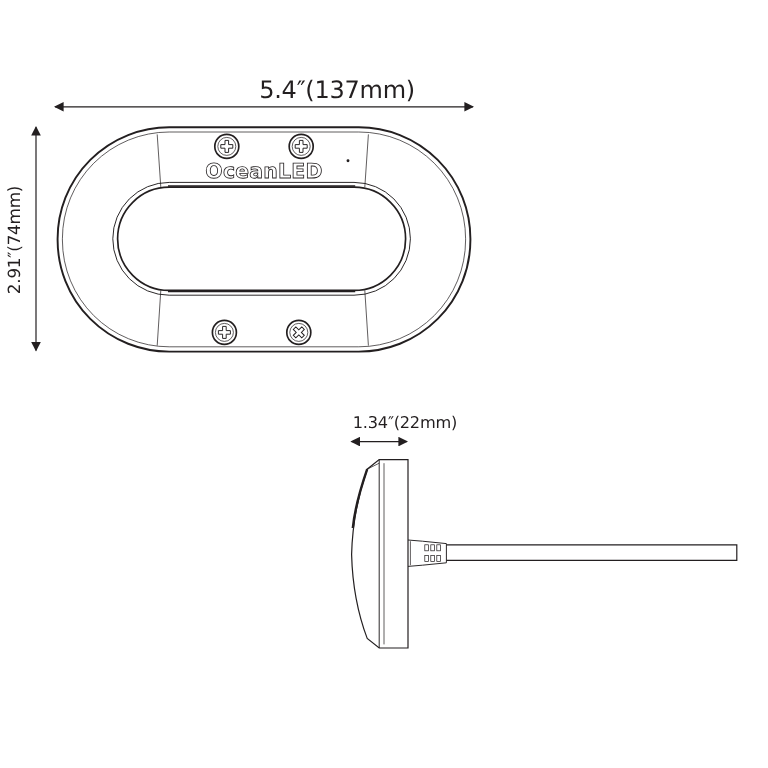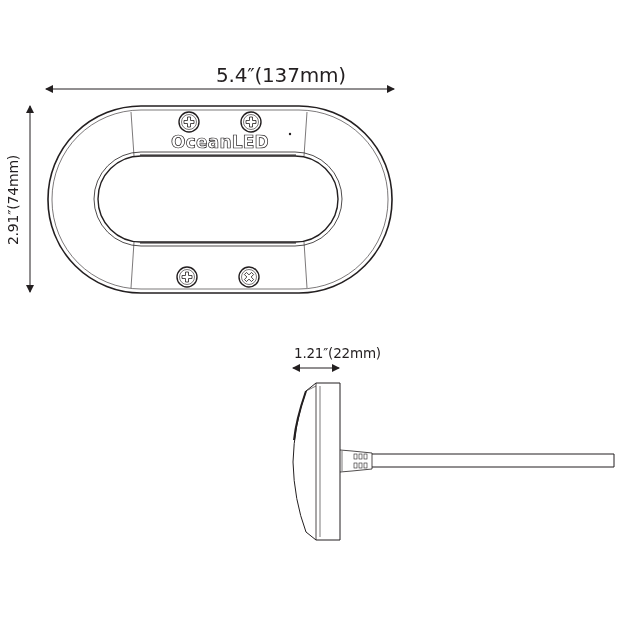--- a/index.html
+++ b/index.html
@@ -93,13 +93,13 @@
       <rect x="354" y="463" width="3" height="5"></rect>
         <rect x="359" y="463" width="3" height="5"></rect>
         <rect x="364" y="463" width="3" height="5"></rect>
     </g>
     <path d="M372,454 L614,454 L614,467 L372,467" stroke-width="1"></path>
   </g>
 </svg>
 
 <div class="lbl" style="left:188px; top:63px; font-size:20px;margin-left:28px;">5.4″(137mm)</div>
 <div class="lbl lbl-v" style="left:-42px; top:192px; width:110px; text-align:center; font-size:14px;">2.91″(74mm)</div>
-<div class="lbl" style="left:294px; top:345px; font-size:13.5px;">1.21″(22mm)</div>
+<div class="lbl" style="left:294px; top:345px; font-size:13.5px;">1.34″(22mm)</div>
 
 </body></html>

